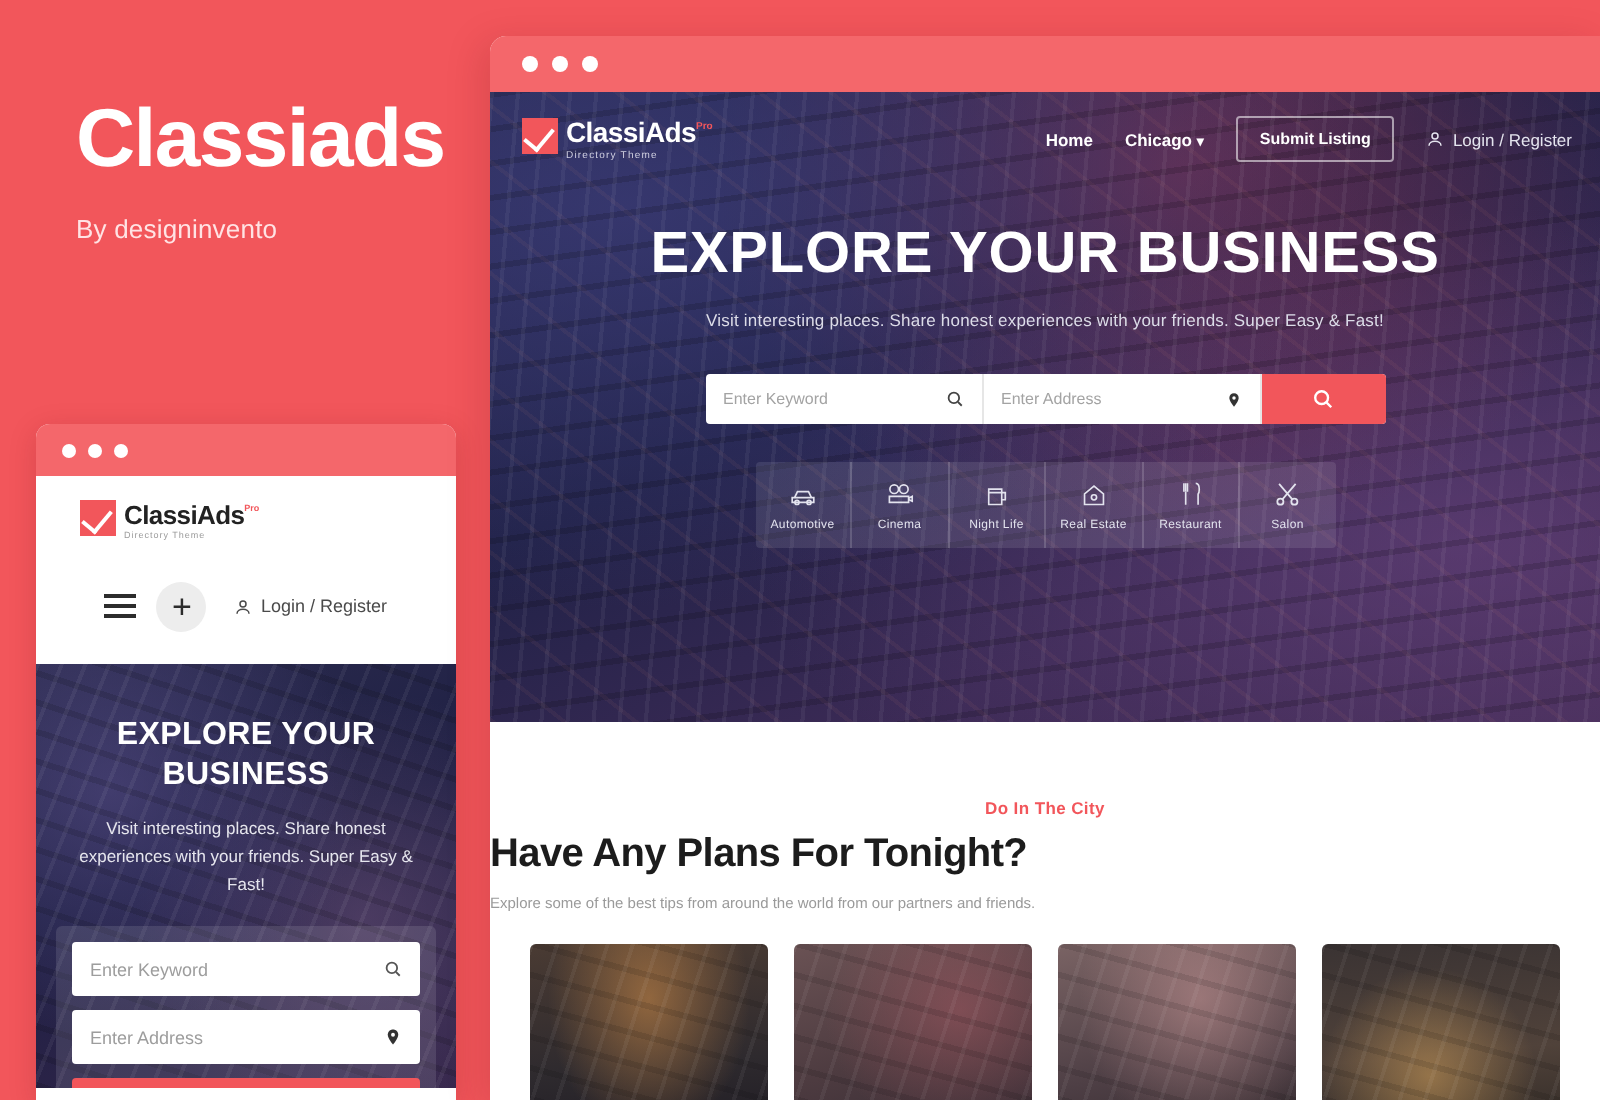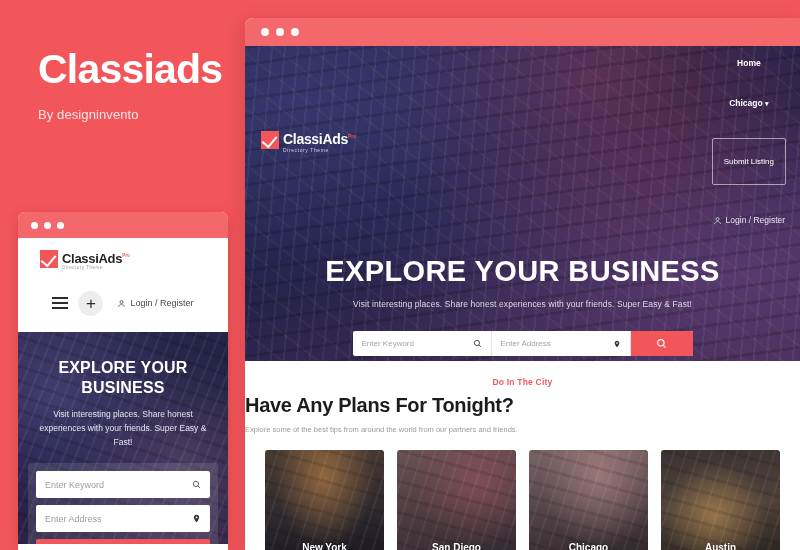--- a/index.html
+++ b/index.html
@@ -150,29 +150,29 @@
   .logo-name {
     font-size: 14px; font-weight: bold; color: #fff; letter-spacing: -0.3px;
   }
   .logo-pro {
     font-size: 5px; color: #f2565b; vertical-align: super; font-weight: bold;
   }
   .logo-tag {
     font-size: 5px; color: #cfcfe0; letter-spacing: 0.6px; margin-top: 1px;
   }
   .nav-right {
-    margin-left: auto; display: flex; align-items: center; gap: 30px; flex-direction: column;
+    margin-left: auto; display: flex; align-items: center; gap: 16px;
   }
   .nav-link {
     font-size: 8.5px; color: #ffffff; font-weight: bold; white-space: nowrap;
   }
   .submit-btn {
-    font-size: 8px; color: #fff; font-weight: normal;
+    font-size: 8px; color: #fff; font-weight: bold;
     border: 1px solid rgba(255,255,255,0.55);
-    padding: 18px 11px; border-radius: 2px; white-space: nowrap;
+    padding: 6px 11px; border-radius: 2px; white-space: nowrap;
   }
   .auth {
     display: flex; align-items: center; gap: 4px;
     font-size: 8.5px; color: #e4e4ee; white-space: nowrap;
   }
 
   .hero-title {
     text-align: center; color: #fff; font-size: 29px;
     font-weight: bold; letter-spacing: 0.4px; margin-top: 30px;
   }
@@ -205,21 +205,21 @@
     border-right: 1px solid rgba(255,255,255,0.16);
   }
   .cat:last-child { border-right: none; }
   .cat-ico { height: 18px; display: flex; align-items: center; justify-content: center; }
   .cat-label {
     font-size: 6px; color: #e3e3ee; margin-top: 4px; letter-spacing: 0.2px;
   }
 
   
   .section {
-    background: #fff; padding-top: 16px; height: 189px;
+    background: #fff; padding-top: 38px; height: 189px;
   }
   .eyebrow {
     text-align: center; color: #f2565b; font-size: 8.5px; font-weight: bold;
     letter-spacing: 0.2px;
   }
   .sec-title {
     text-align: left; color: #1c1c1c; font-size: 20px;
     font-weight: bold; margin-top: 7px; letter-spacing: -0.3px;
   }
   .sec-sub {

